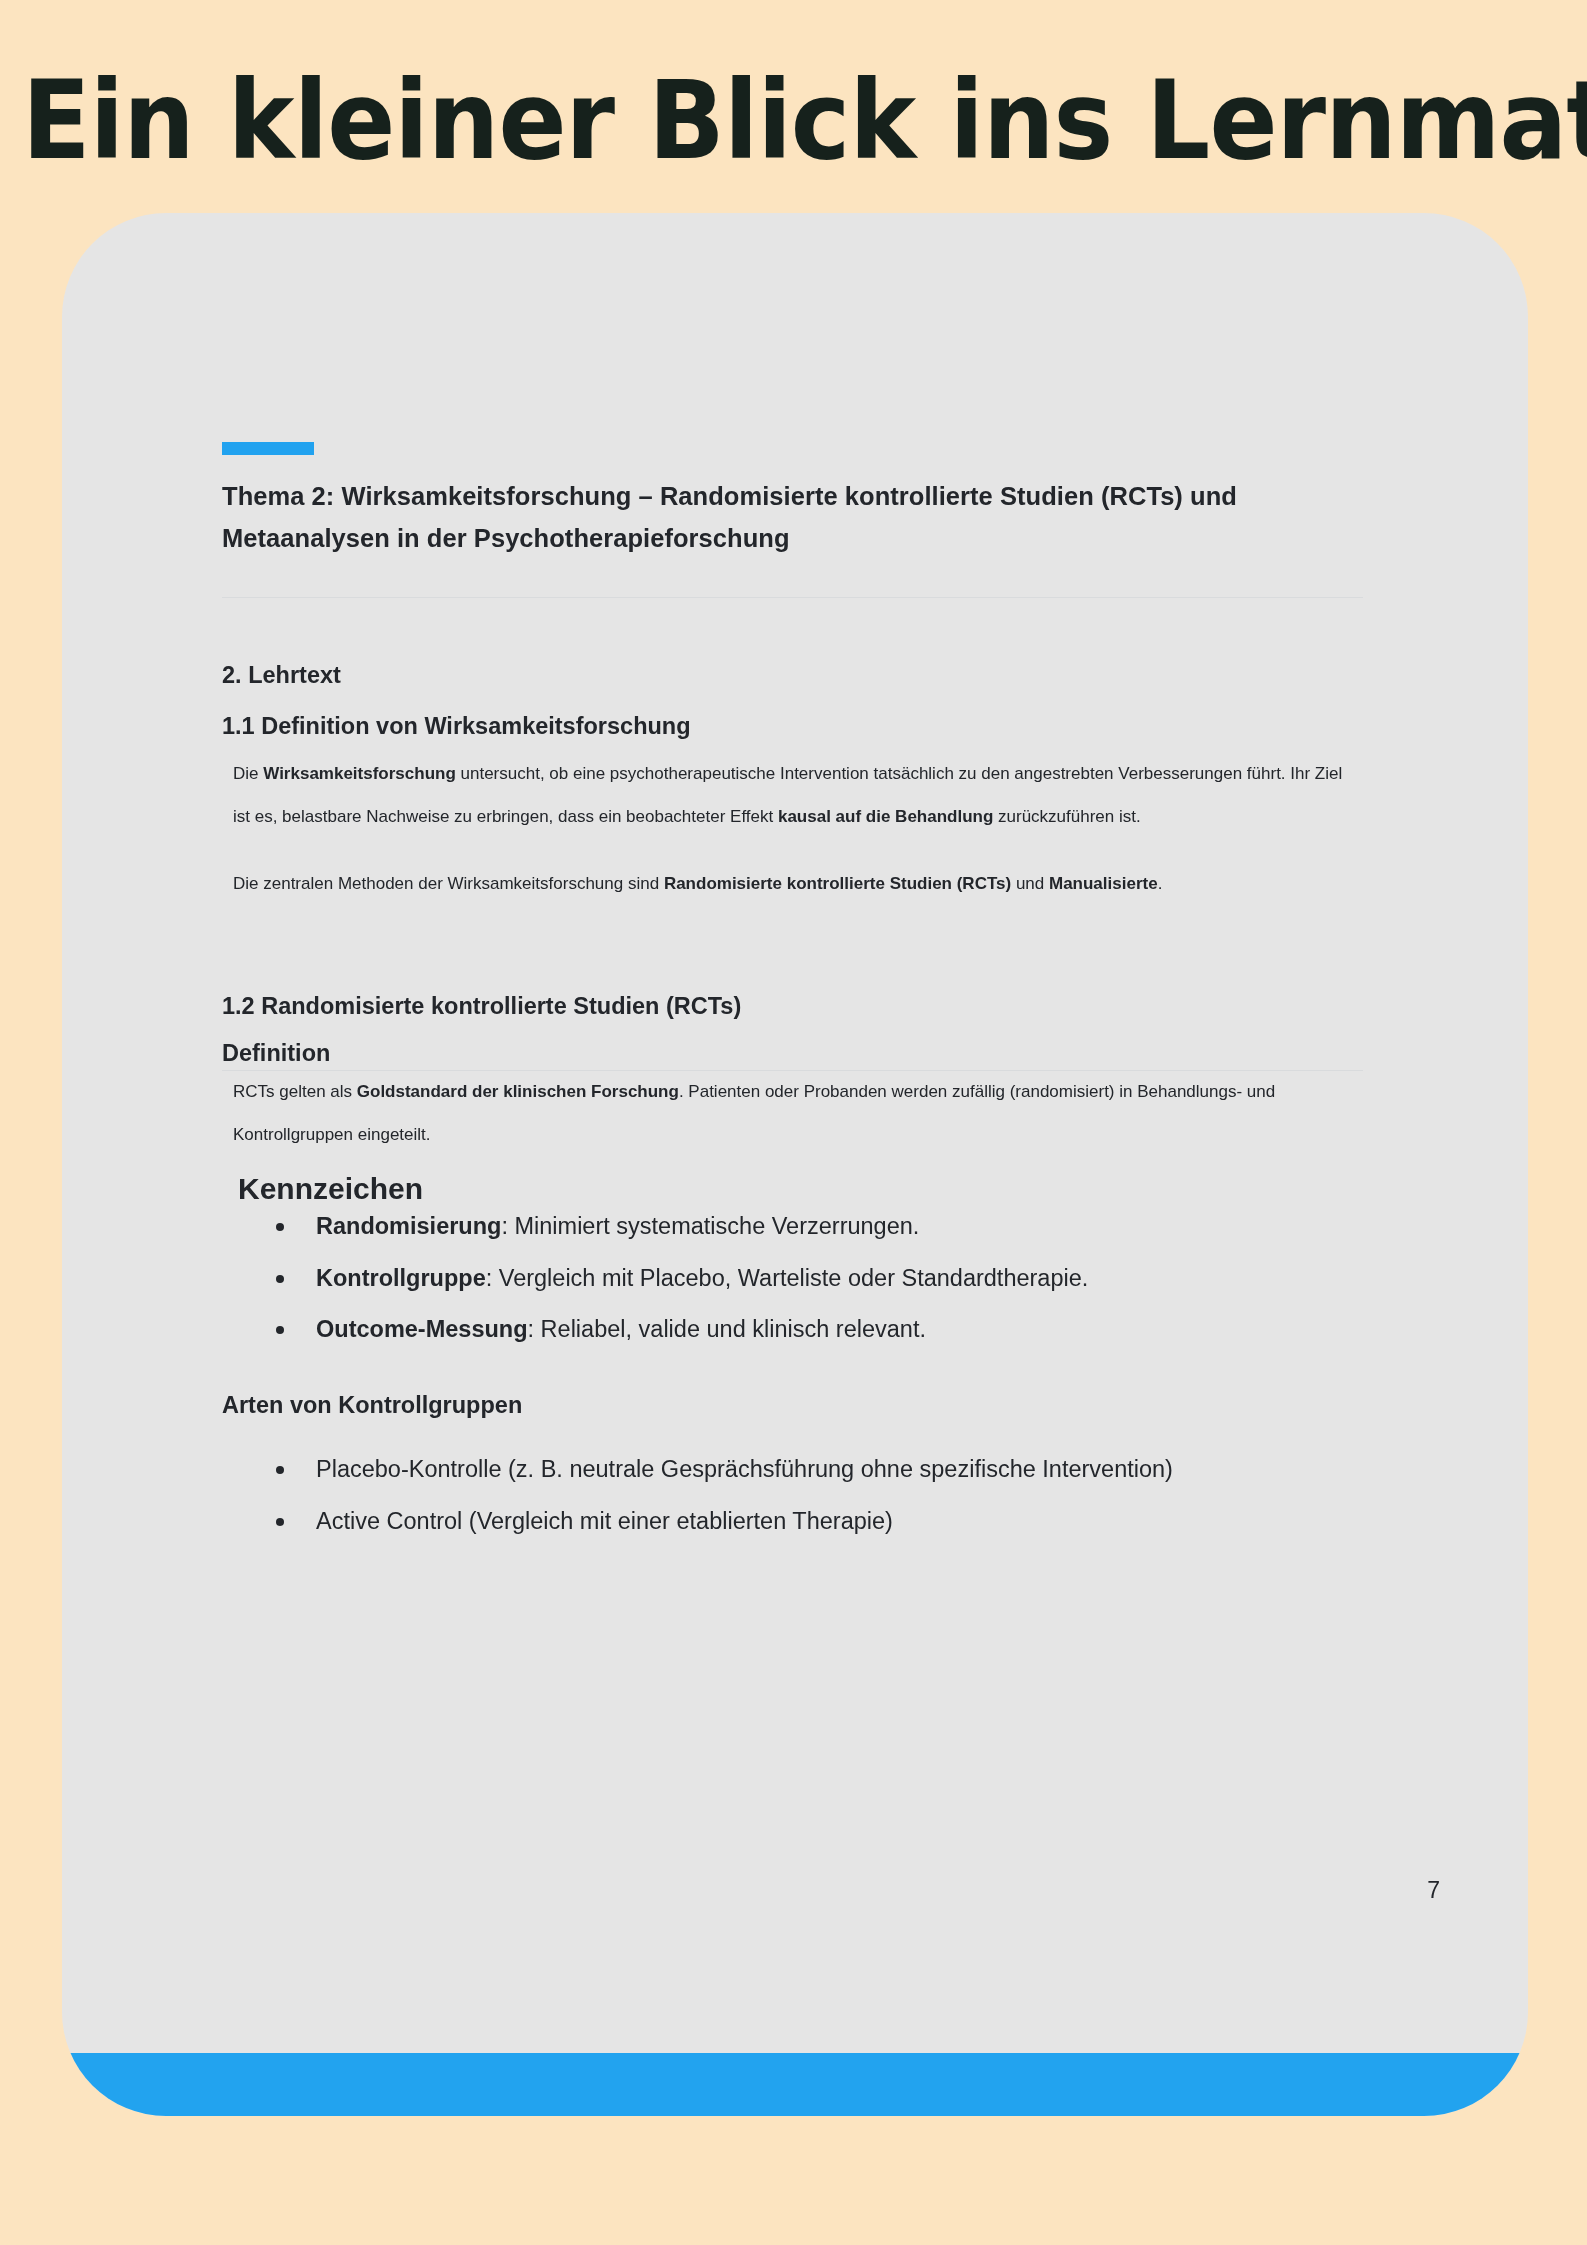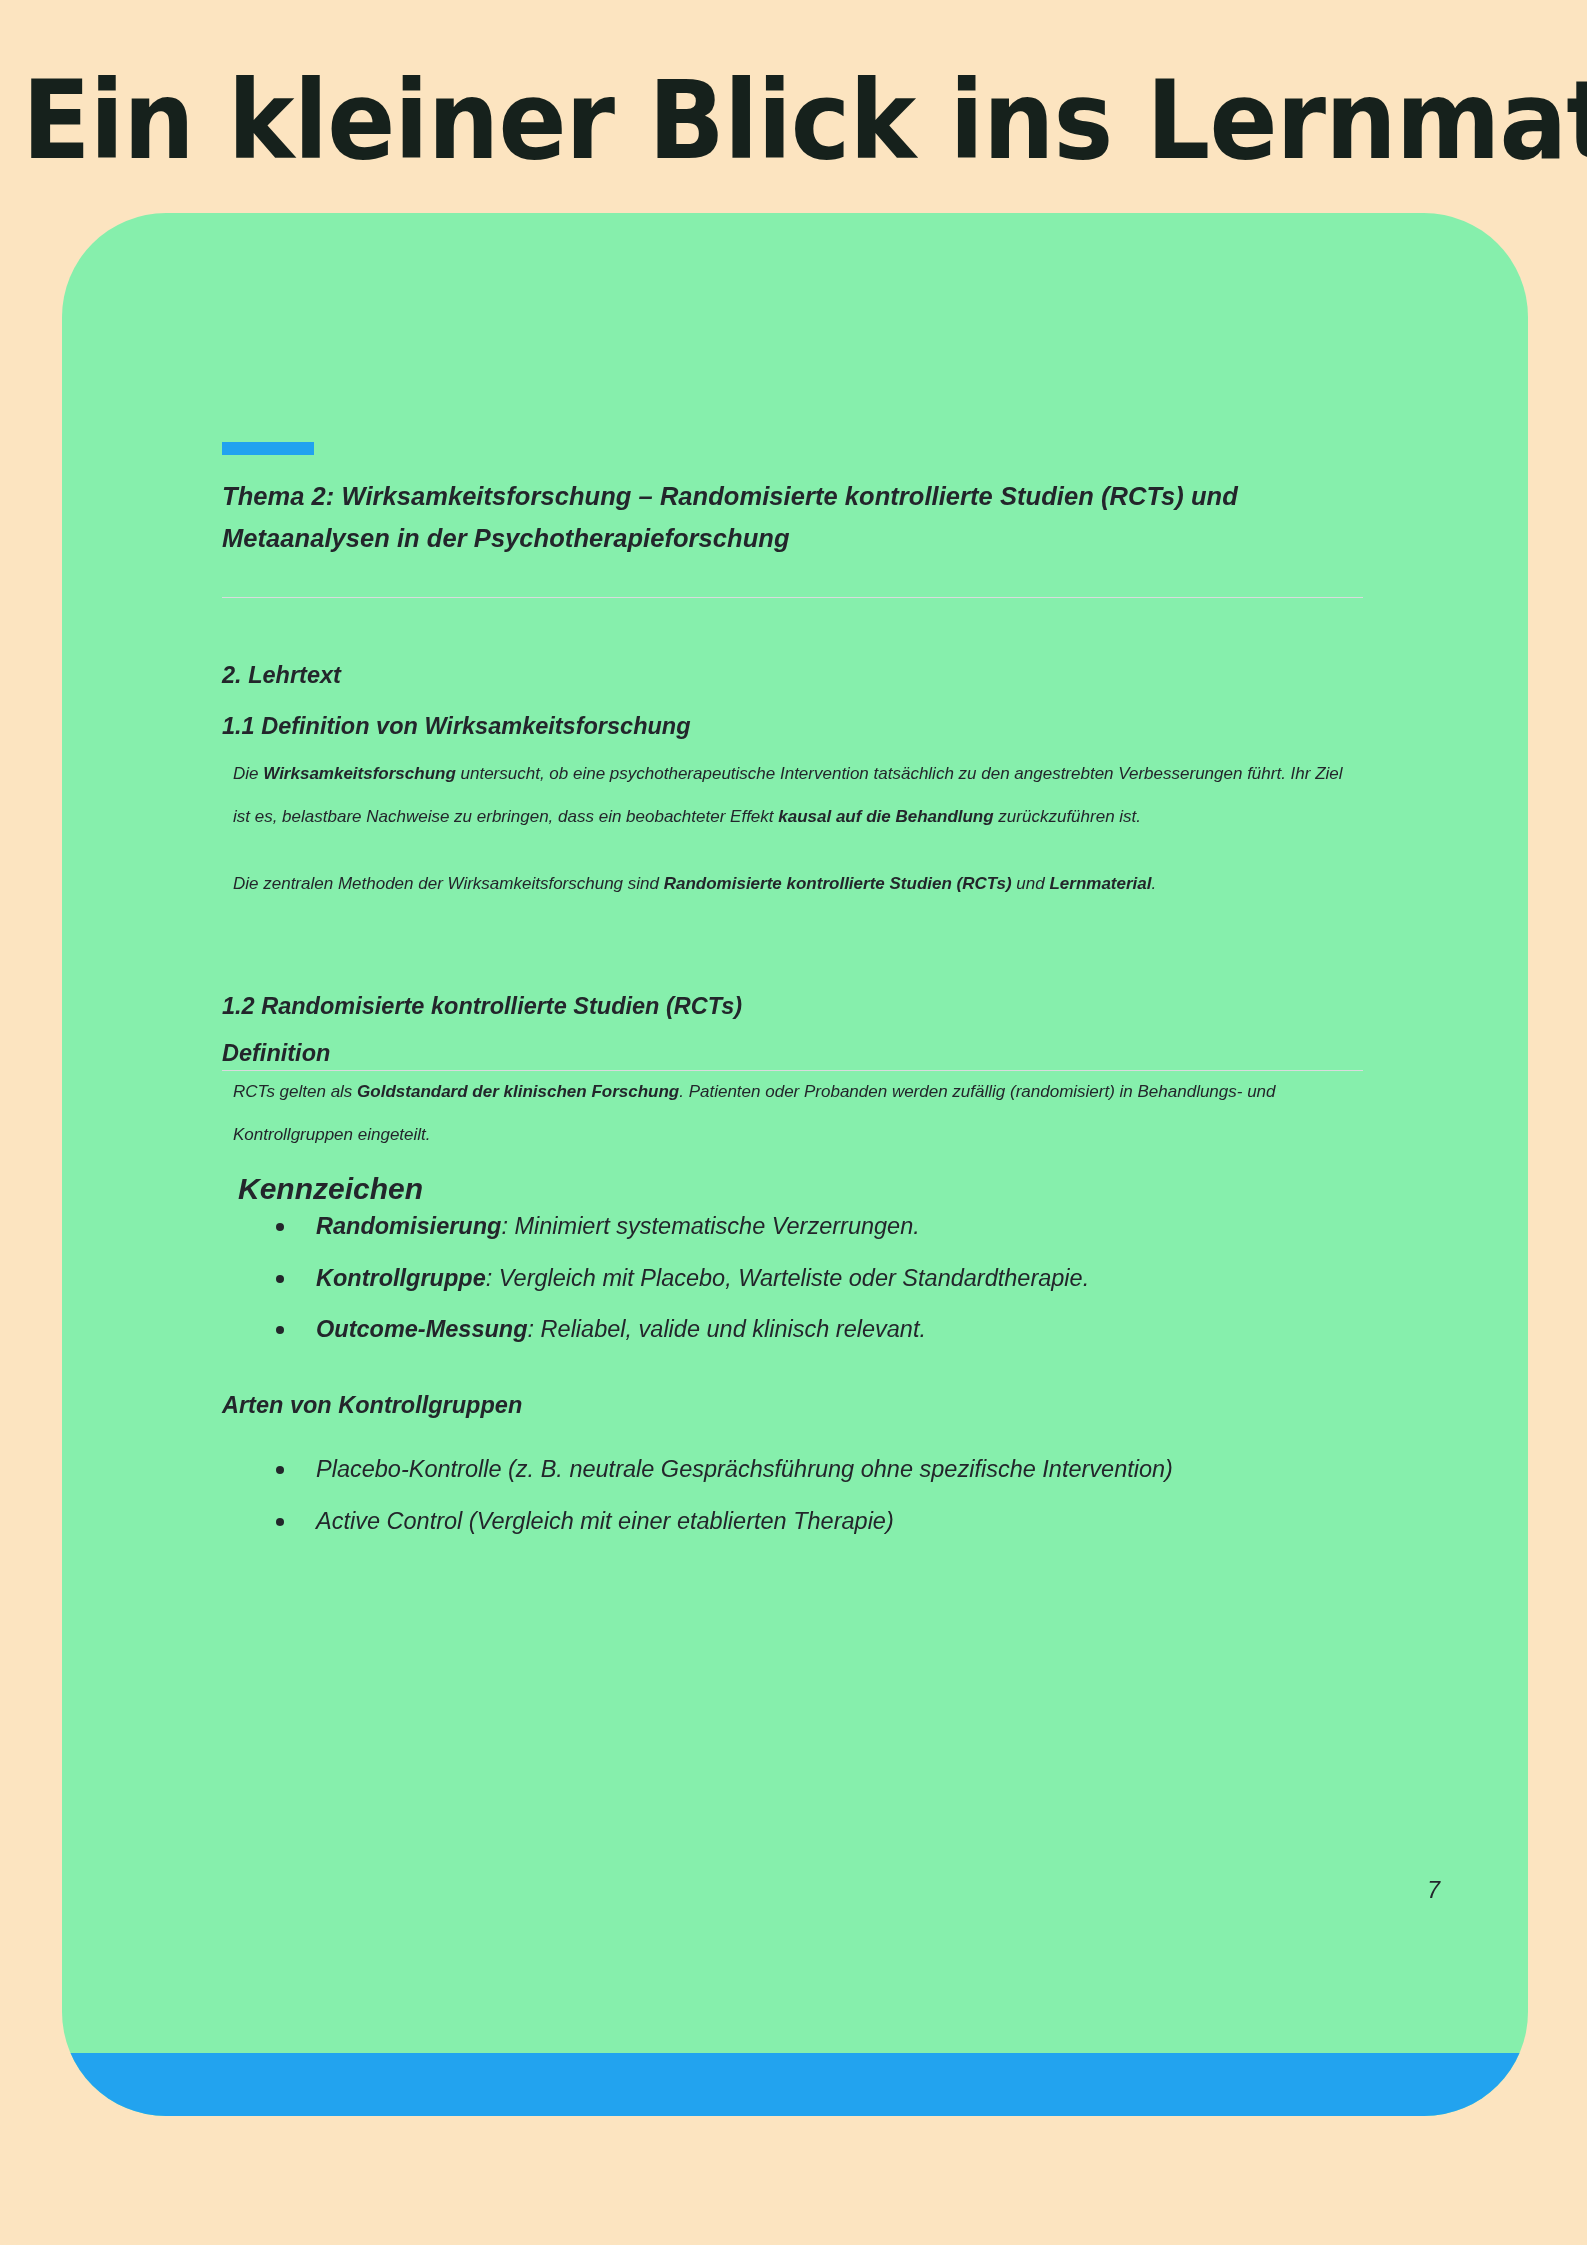--- a/index.html
+++ b/index.html
@@ -33,27 +33,26 @@
     transform-origin: left top;
   }
 
   
   .doc-card {
     position: absolute;
     left: 62px;
     top: 213px;
     width: 1466px;
     height: 1903px;
-    background: #86efac;
+    background: #e5e5e5;
     border-top-left-radius: 104px;
     border-top-right-radius: 104px;
     border-bottom-left-radius: 104px;
     border-bottom-right-radius: 104px;
     overflow: hidden;
-    font-style: italic;
   }
 
   
   .accent-bar {
     position: absolute;
     left: 160px;
     top: 229px;
     width: 92px;
     height: 13px;
     background: #21A2EF;
@@ -201,21 +200,21 @@
   <div class="doc-title">Thema 2: Wirksamkeitsforschung – Randomisierte kontrollierte Studien (RCTs) und Metaanalysen in der Psychotherapieforschung</div>
 
   <div class="divider divider-1"></div>
 
   <div class="h-sec h-lehrtext">2. Lehrtext</div>
 
   <div class="h-sec h-11">1.1 Definition von Wirksamkeitsforschung</div>
 
   <div class="para para-1"><span>Die </span><b>Wirksamkeitsforschung</b><span> untersucht, ob eine psychotherapeutische Intervention tatsächlich zu den angestrebten Verbesserungen führt. Ihr Ziel ist es, belastbare Nachweise zu erbringen, dass ein beobachteter Effekt </span><b>kausal auf die Behandlung</b><span> zurückzuführen ist.</span></div>
 
-  <div class="para para-2"><span>Die zentralen Methoden der Wirksamkeitsforschung sind </span><b>Randomisierte kontrollierte Studien (RCTs)</b><span> und </span><b>Lernmaterial</b><span>.</span></div>
+  <div class="para para-2"><span>Die zentralen Methoden der Wirksamkeitsforschung sind </span><b>Randomisierte kontrollierte Studien (RCTs)</b><span> und </span><b>Manualisierte</b><span>.</span></div>
 
   <div class="divider divider-2"></div>
 
   <div class="h-sec h-12">1.2 Randomisierte kontrollierte Studien (RCTs)</div>
 
   <div class="lbl-definition">Definition</div>
 
   <div class="para para-3"><span>RCTs gelten als </span><b>Goldstandard der klinischen Forschung</b><span>. Patienten oder Probanden werden zufällig (randomisiert) in Behandlungs- und Kontrollgruppen eingeteilt.</span></div>
 
   <div class="lbl-kennzeichen">Kennzeichen</div>

